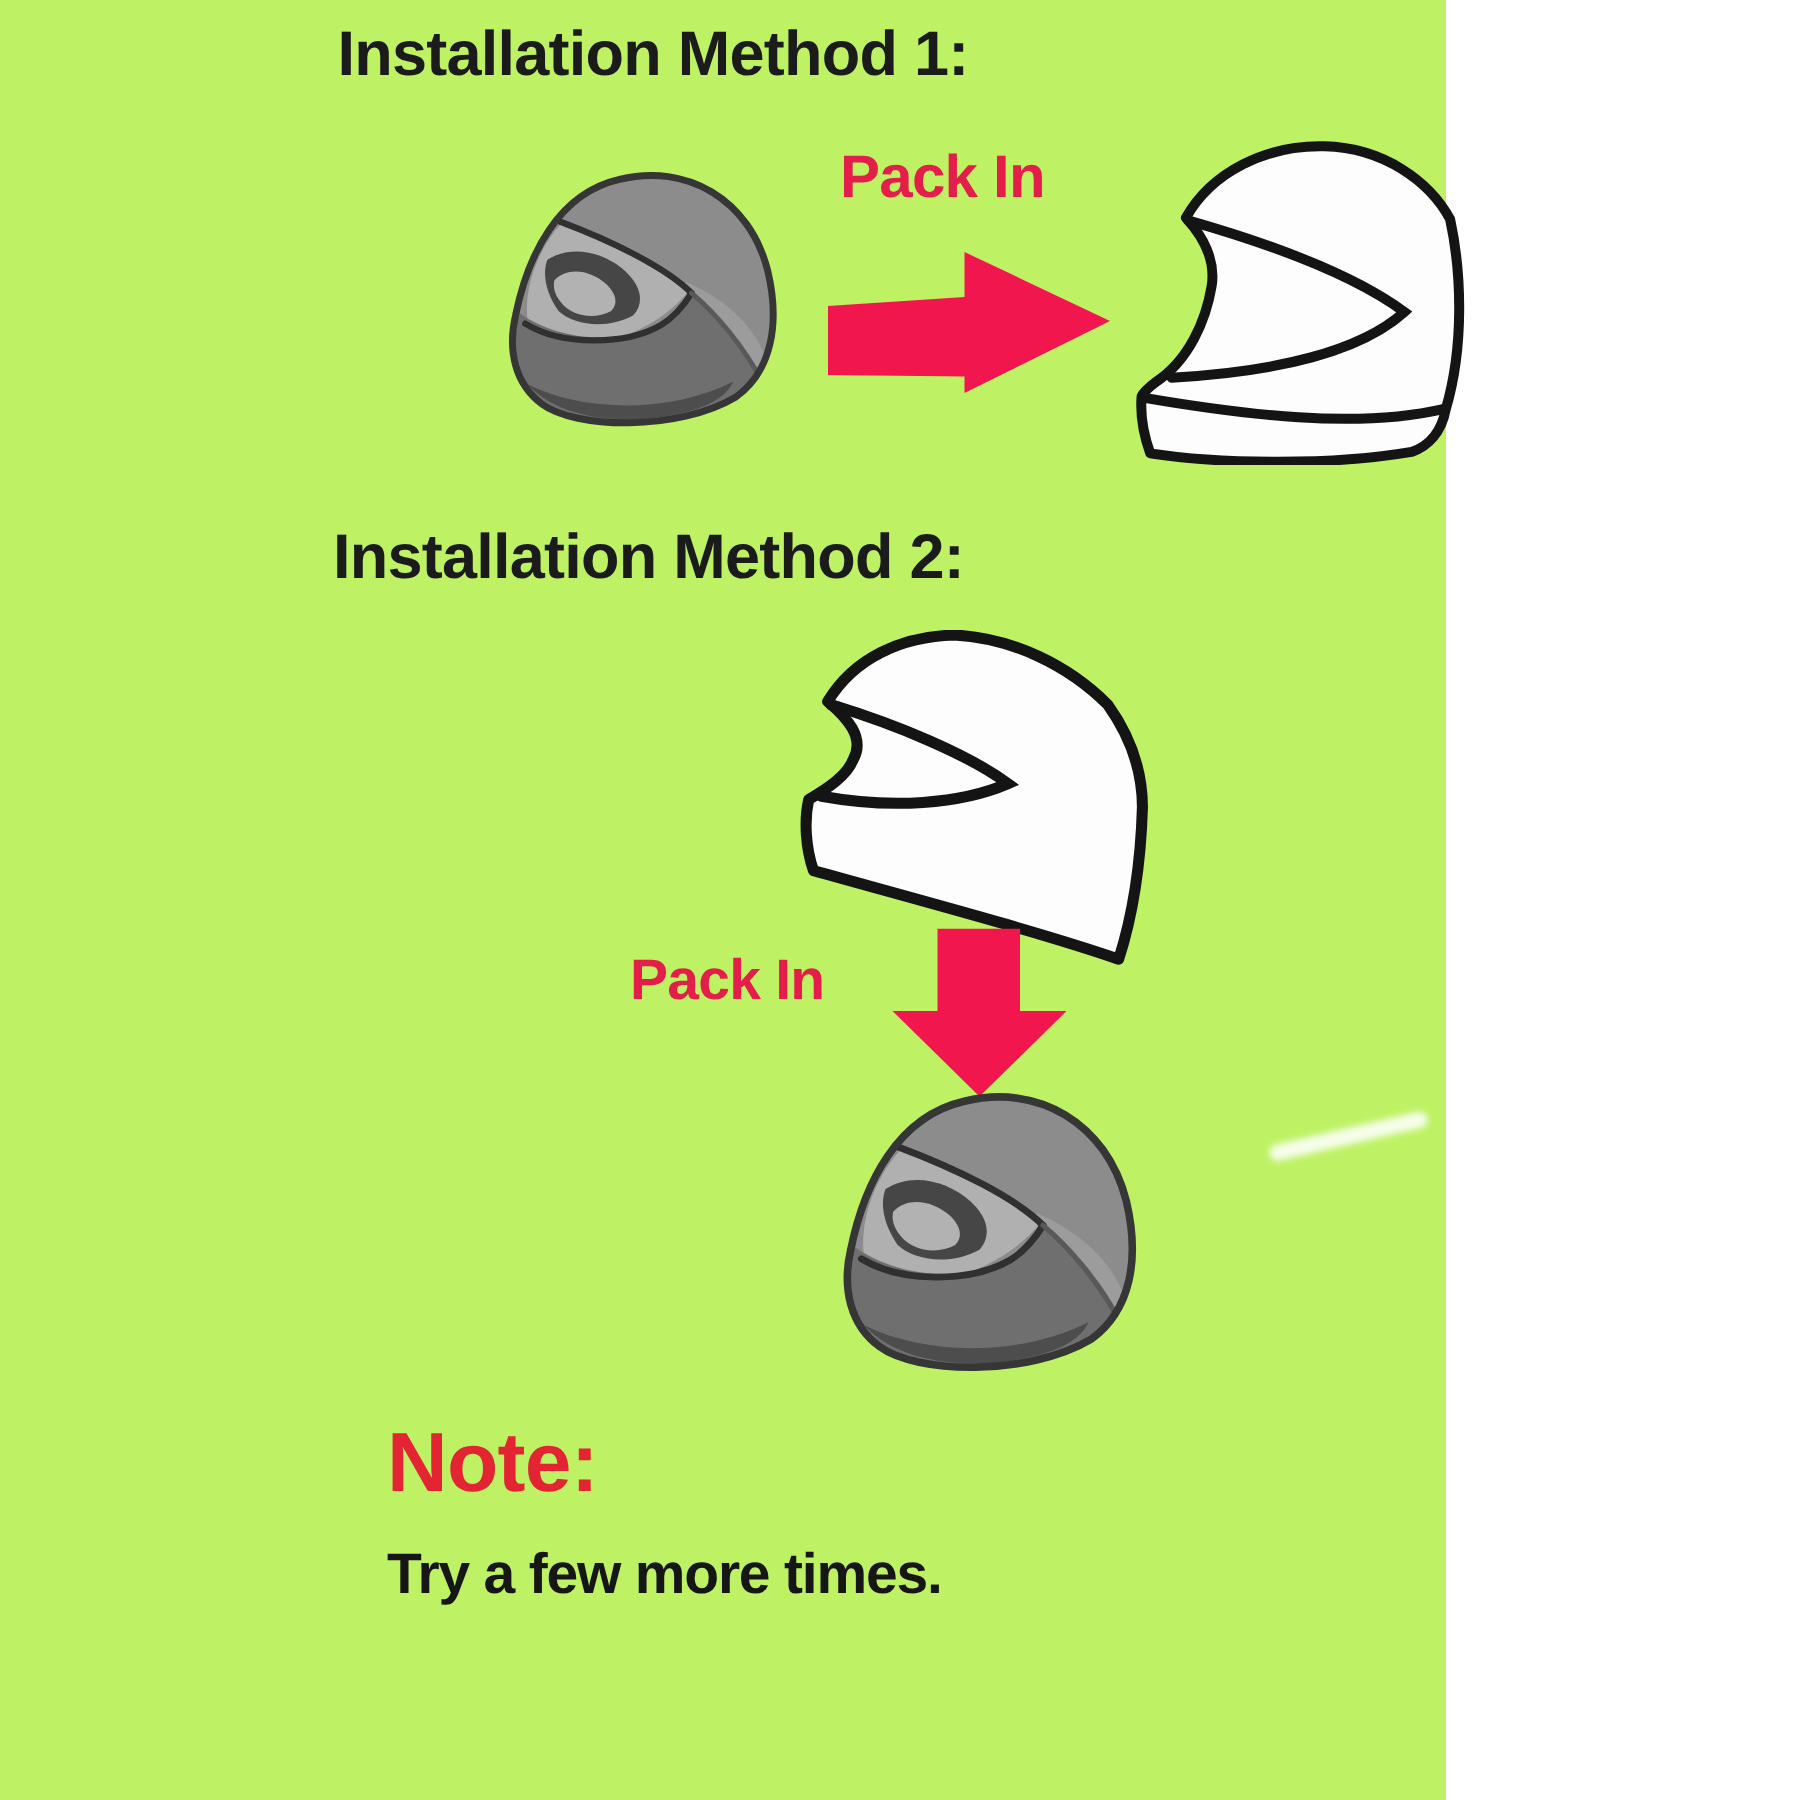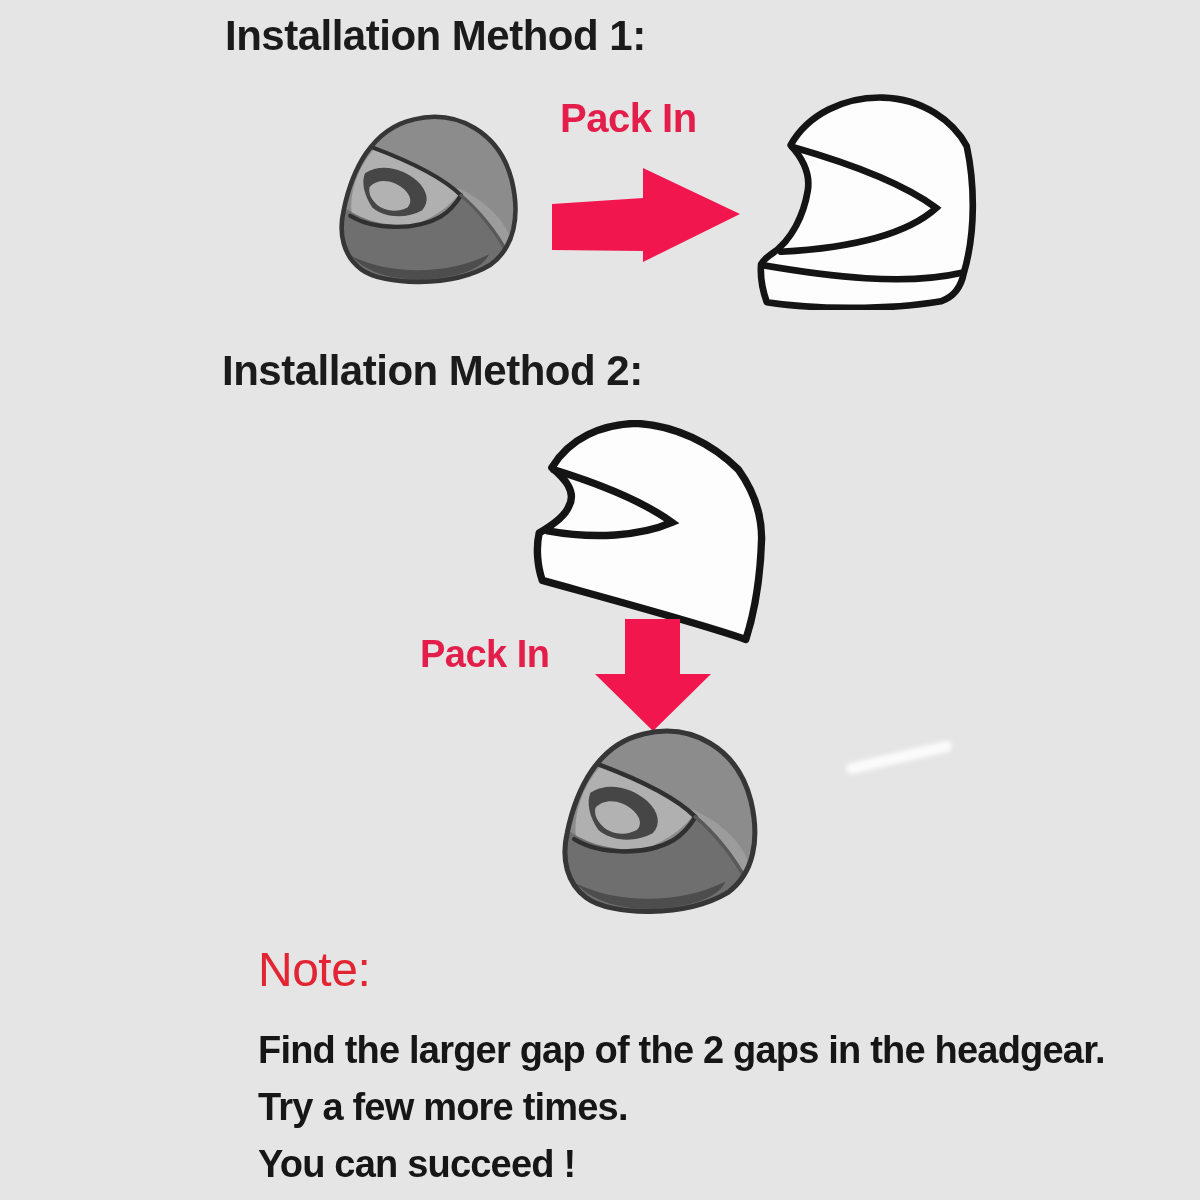--- a/index.html
+++ b/index.html
@@ -3,34 +3,34 @@
 <meta charset="utf-8">
 <style>
   html,body{margin:0;padding:0;}
   body{
     width:1200px;height:1200px;
     background:#ffffff;
     font-family:"Liberation Sans","DejaVu Sans",sans-serif;
     position:relative;overflow:hidden;
   }
   .canvas{
-    position:absolute;left:0;top:0;width:1200px;height:1200px;
-    background:#e5e5e5;
+    position:absolute;left:0;top:0;width:964px;height:1200px;
+    background:#bef264;
   }
   .abs{position:absolute;}
   .heading{
     font-size:42px;font-weight:700;color:#1b1b1b;
     letter-spacing:-0.5px;white-space:nowrap;
   }
   .packin{
     font-size:40px;font-weight:700;color:#e41e4a;
     letter-spacing:-0.5px;white-space:nowrap;text-align:left;
   }
   .note-title{
-    font-size:48px;font-weight:400;color:#e22433;
+    font-size:56px;font-weight:700;color:#e22433;
     letter-spacing:-0.5px;white-space:nowrap;
   }
   .note-line{
     font-size:38px;font-weight:700;color:#161616;
     letter-spacing:-0.8px;white-space:nowrap;
     height:57px;line-height:44px;
   }
   svg{display:block;}
   .scratch{
     position:absolute;left:845px;top:752px;width:108px;height:11px;
@@ -104,19 +104,17 @@
       <use href="#helmetGray"></use>
     </svg>
 
     <div class="scratch"></div>
   </section>
 
   <section>
     <h2 class="abs note-title" style="left:258px;top:942px;margin:0;">Note:</h2>
 
     <div class="abs" style="left:258px;top:1028px;">
-      <div class="note-line">Find the larger gap of the 2 gaps in the headgear.</div>
       <div class="note-line">Try a few more times.</div>
-      <div class="note-line">You can succeed !</div>
     </div>
   </section>
 
 </div>
 
 </body></html>

